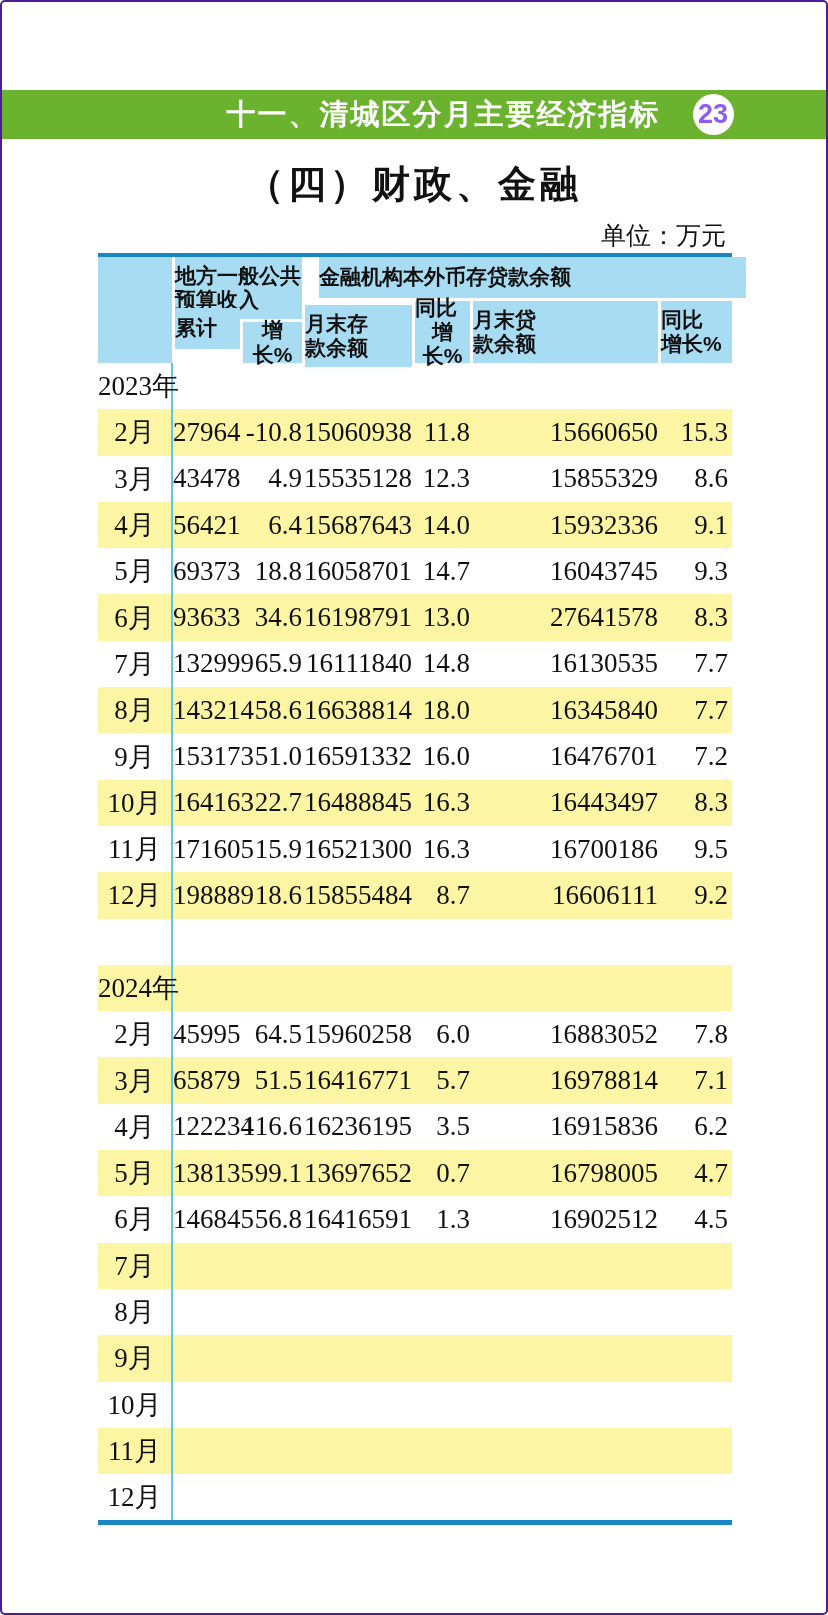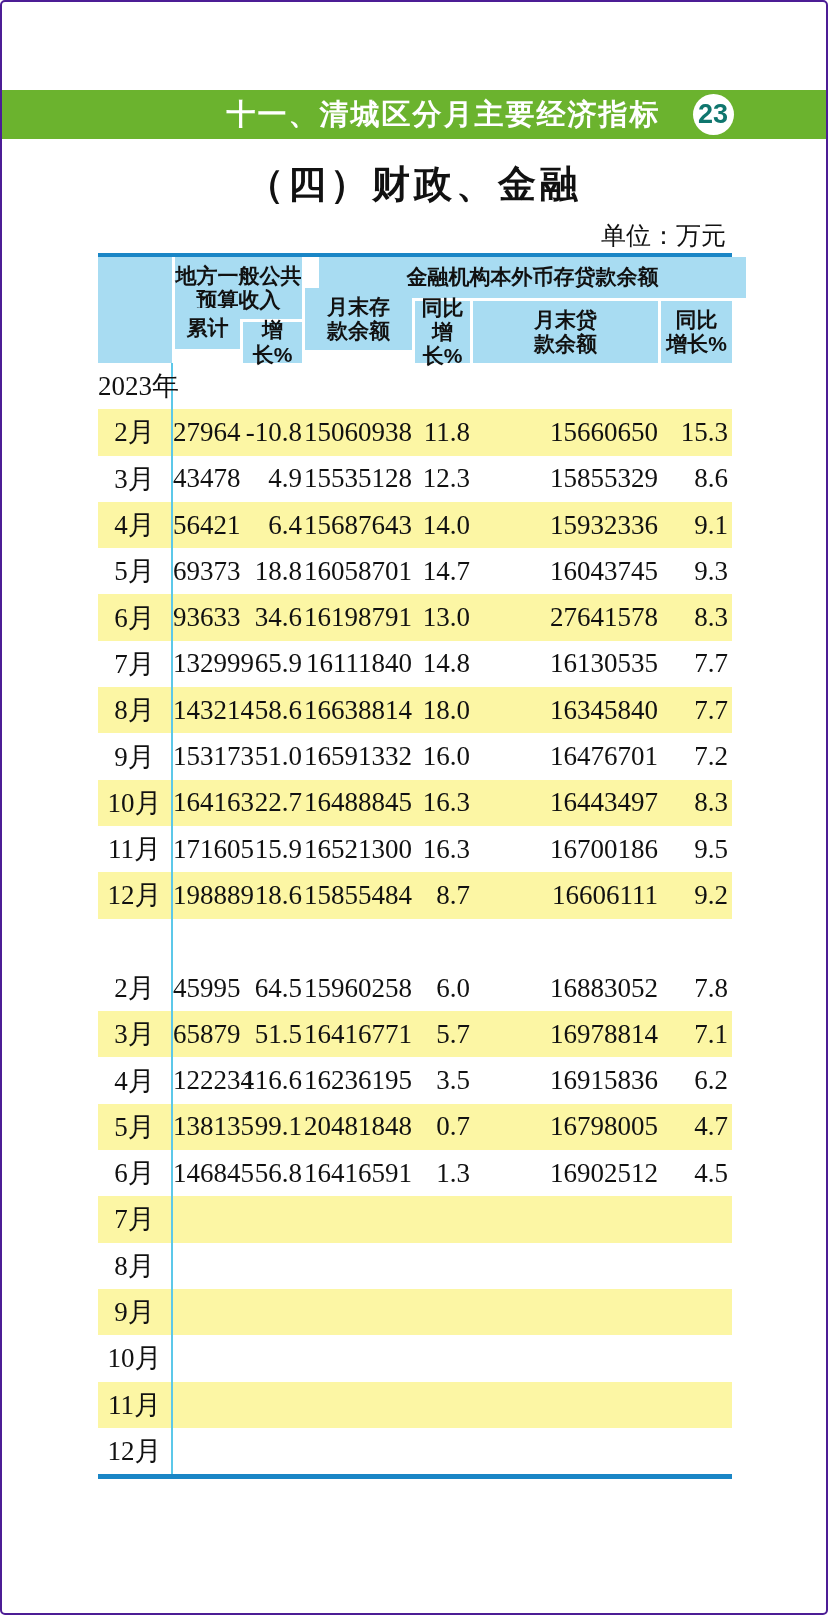--- a/index.html
+++ b/index.html
@@ -21,21 +21,21 @@
     display:flex;align-items:center;justify-content:center;
     padding-left:132px;box-sizing:border-box;
     gap:32px;
   }
   .green-bar .bar-title{
     color:#ffffff;font-size:29px;font-weight:bold;letter-spacing:2px;
     white-space:nowrap;
   }
   .page-badge{
     width:41px;height:41px;border-radius:50%;
-    background:#ffffff;color:#0f766e;
+    background:#ffffff;color:#8b5cf6;
     display:flex;align-items:center;justify-content:center;
     font-size:27px;font-weight:bold;flex:0 0 auto;
   }
   
   .doc-title{
     position:absolute;left:0;top:157px;width:100%;
     text-align:center;
     font-size:38px;font-weight:bold;letter-spacing:4px;
   }
   .unit-note{
@@ -45,30 +45,30 @@
   
   .table-wrap{position:absolute;left:96px;top:251px;width:634px;}
   .rule{background:#1a86c6;width:100%;}
   .rule.top{height:4px;}
   .rule.bottom{height:5px;}
   .thead{
     position:relative;width:634px;height:106px;background:#ffffff;
   }
   .hcell{
     position:absolute;background:#a8dcf2;
-    display:flex;flex-direction:column;align-items:center;justify-content:center;
+    display:flex;flex-direction:column;align-items:flex-start;justify-content:center;
     font-size:21px;font-weight:bold;line-height:1.15;
     text-align:center;box-sizing:border-box;
   }
   .hc-months{left:0;top:0;width:74px;height:106px;}
   .hc-fiscal-group{left:77px;top:0;width:127px;height:62px;}
   .hc-cumulative{left:77px;top:51px;width:65px;height:41px;}
   .hc-growth{left:145px;top:65px;width:59px;height:41px;}
   .hc-finance-group{left:221px;top:0;width:427px;height:41px;}
-  .hc-deposit{left:207px;top:31px;width:107px;height:62px;}
+  .hc-deposit{left:207px;top:48px;width:107px;height:62px;}
   .hc-dep-growth{left:317px;top:44px;width:55px;height:62px;}
   .hc-loan{left:375px;top:44px;width:185px;height:62px;}
   .hc-loan-growth{left:563px;top:44px;width:71px;height:62px;}
   table.data{
     border-collapse:collapse;table-layout:fixed;width:634px;
     font-family:"Liberation Serif", serif;font-size:27px;
   }
   table.data td{
     height:46.3px;padding:0;white-space:nowrap;overflow:visible;
     box-sizing:border-box;
@@ -251,20 +251,29 @@
           </tr>
           <tr>
             <td class="c-month"></td>
             <td class="c-num"></td>
             <td class="c-num"></td>
             <td class="c-num"></td>
             <td class="c-num"></td>
             <td class="c-num"></td>
             <td class="c-num last"></td>
           </tr>
+          <tr class="shaded">
+            <td class="c-month">2024年</td>
+            <td class="c-num"></td>
+            <td class="c-num"></td>
+            <td class="c-num"></td>
+            <td class="c-num"></td>
+            <td class="c-num"></td>
+            <td class="c-num last"></td>
+          </tr>
           <tr>
             <td class="c-month">2月</td>
             <td class="c-num">45995</td>
             <td class="c-num">64.5</td>
             <td class="c-num">15960258</td>
             <td class="c-num">6.0</td>
             <td class="c-num">16883052</td>
             <td class="c-num last">7.8</td>
           </tr>
           <tr class="shaded">
@@ -282,21 +291,21 @@
             <td class="c-num">116.6</td>
             <td class="c-num">16236195</td>
             <td class="c-num">3.5</td>
             <td class="c-num">16915836</td>
             <td class="c-num last">6.2</td>
           </tr>
           <tr class="shaded">
             <td class="c-month">5月</td>
             <td class="c-num">138135</td>
             <td class="c-num">99.1</td>
-            <td class="c-num">20481848</td>
+            <td class="c-num">13697652</td>
             <td class="c-num">0.7</td>
             <td class="c-num">16798005</td>
             <td class="c-num last">4.7</td>
           </tr>
           <tr>
             <td class="c-month">6月</td>
             <td class="c-num">146845</td>
             <td class="c-num">56.8</td>
             <td class="c-num">16416591</td>
             <td class="c-num">1.3</td>

